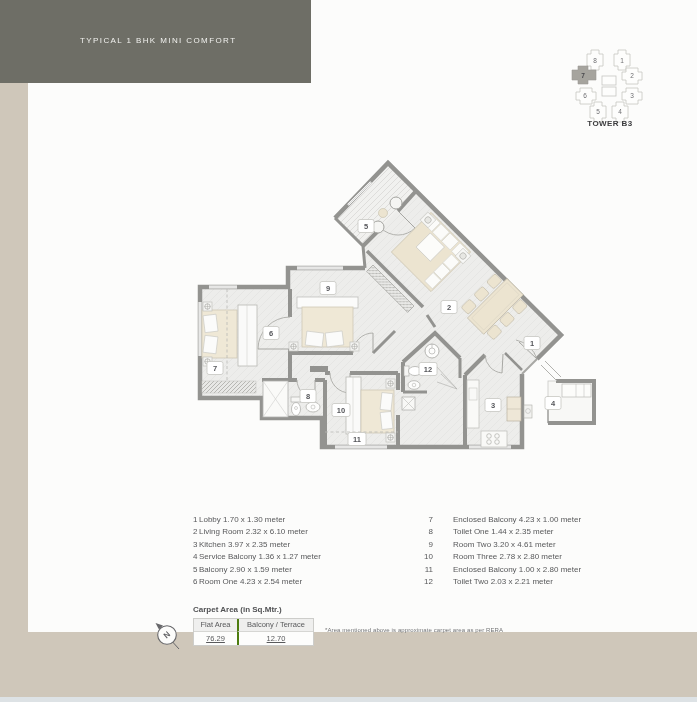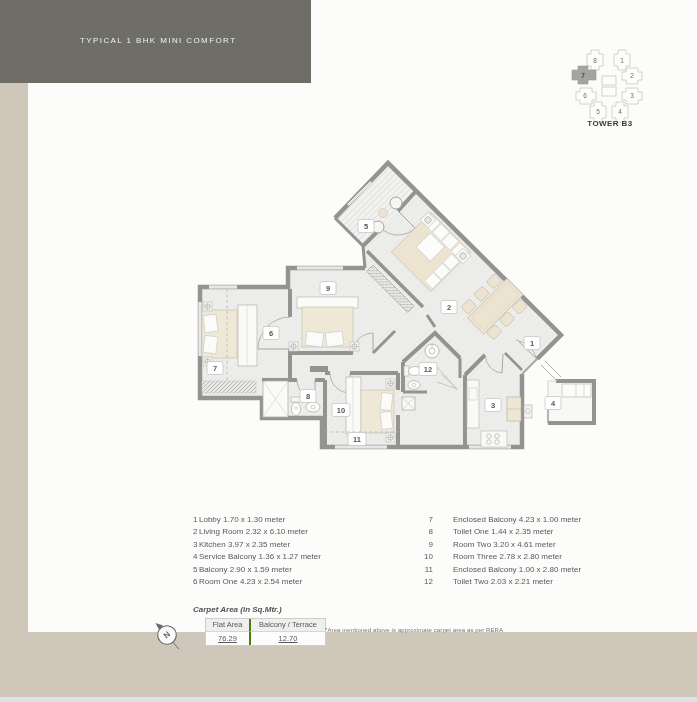--- a/index.html
+++ b/index.html
@@ -22,22 +22,22 @@
   
   .legend-col{top:513px;color:#58595b;font-size:8px;}
   .legend-col.c1{left:193px;}
   .legend-col.c2{left:421px;}
   .lrow{display:flex;height:12.5px;align-items:center;}
   .c1 .lno{width:6px;text-align:left;}
   .c1 .ltxt{margin-left:0;white-space:nowrap;}
   .c2 .lno{width:12px;text-align:right;}
   .c2 .ltxt{margin-left:20px;white-space:nowrap;}
   
-  .ca-title{left:193px;top:605px;font-size:8px;font-weight:bold;color:#515254;font-style:italic;}
-  .ca-table{left:193px;top:618px;border:1px solid #cdcdca;font-size:7.5px;color:#58595b;background:#fff;margin-left:12px;}
+  .ca-title{left:193px;top:605px;font-size:8px;font-weight:bold;color:#515254;}
+  .ca-table{left:193px;top:618px;border:1px solid #cdcdca;font-size:7.5px;color:#58595b;background:#fff;}
   .ct-row{display:flex;}
   .ct-cell{text-align:center;}
   .ct-c1{width:43px;}
   .ct-c2{width:74px;border-left:2px solid #4d7c0f;}
   .ct-head .ct-cell{background:#efefee;line-height:12px;height:12px;border-bottom:1px solid #d6d6d3;}
   .ct-val .ct-cell{line-height:13px;height:13px;background:#fdfdfc;text-decoration:underline;}
   .note{left:325px;top:627px;font-size:6px;color:#737476;letter-spacing:0.1px;}
   .compass{left:146px;top:613px;width:48px;height:48px;}
 </style>
 </head>

